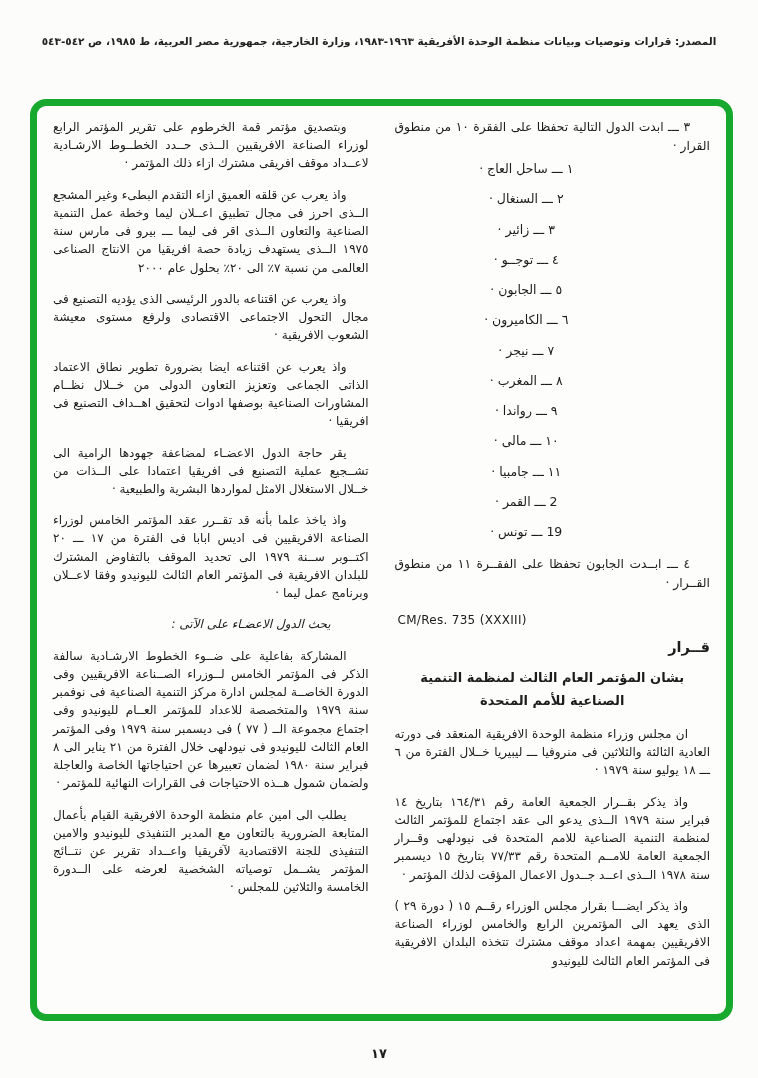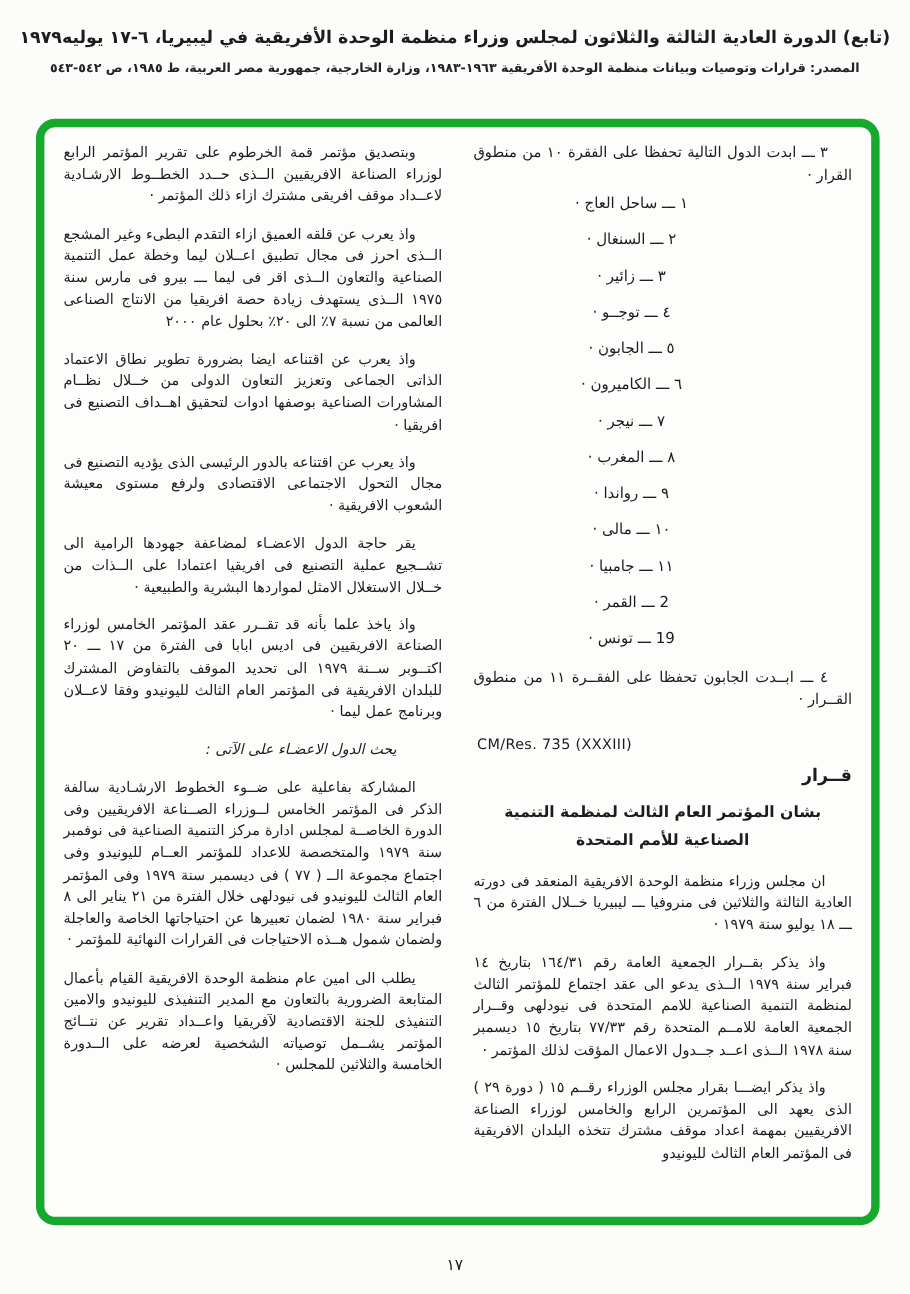--- a/index.html
+++ b/index.html
@@ -46,29 +46,28 @@
 
   .cmres{
     direction:ltr;text-align:left;
     font-size:12px;font-weight:500;
     margin:20px 0 8px 3px;letter-spacing:0.3px;
   }
   .res-heading{font-weight:bold;font-size:14.5px;margin:12px 0 12px 0;letter-spacing:1px;}
   .res-subject{text-align:center;font-weight:bold;font-size:13px;line-height:1.75;margin-bottom:12px;}
 
   .page-footer{position:absolute;bottom:16px;left:0;right:0;text-align:center;}
-  .page-num{font-size:13px;font-weight:normal;}
+  .page-num{font-size:13px;font-weight:bold;}
 </style>
 </head>
 <body>
 
 <div class="page">
 
   <div class="page-header">
-    <div class="hdr-line1">(تابع) الدورة العادية الثالثة والثلاثون لمجلس وزراء منظمة الوحدة الأفريقية في ليبيريا، ٦-١٧ يوليه١٩٧٩</div>
     <div class="hdr-line2">المصدر: قرارات وتوصيات وبيانات منظمة الوحدة الأفريقية ١٩٦٣-١٩٨٣، وزارة الخارجية، جمهورية مصر العربية، ط ١٩٨٥، ص ٥٤٢-٥٤٣</div>
   </div>
 
   <div class="frame">
     <div class="columns">
 
       <div class="col">
         <div class="note">٣ ـــ ابدت الدول التالية تحفظا على الفقرة ١٠ من منطوق القرار ·</div>
 
         <div class="country">١ ـــ ساحل العاج ·</div>
@@ -96,22 +95,22 @@
         </div>
 
         <div class="para">ان مجلس وزراء منظمة الوحدة الافريقية المنعقد فى دورته العادية الثالثة والثلاثين فى منروفيا ـــ ليبيريا خــلال الفترة من ٦ ـــ ١٨ يوليو سنة ١٩٧٩ ·</div>
         <div class="para">واذ يذكر بقــرار الجمعية العامة رقم ١٦٤/٣١ بتاريخ ١٤ فبراير سنة ١٩٧٩ الــذى يدعو الى عقد اجتماع للمؤتمر الثالث لمنظمة التنمية الصناعية للامم المتحدة فى نيودلهى وقــرار الجمعية العامة للامــم المتحدة رقم ٧٧/٣٣ بتاريخ ١٥ ديسمبر سنة ١٩٧٨ الــذى اعــد جــدول الاعمال المؤقت لذلك المؤتمر ·</div>
         <div class="para">واذ يذكر ايضـــا بقرار مجلس الوزراء رقــم ١٥ ( دورة ٢٩ ) الذى يعهد الى المؤتمرين الرابع والخامس لوزراء الصناعة الافريقيين بمهمة اعداد موقف مشترك تتخذه البلدان الافريقية فى المؤتمر العام الثالث لليونيدو</div>
       </div>
 
       <div class="col">
         <div class="para">وبتصديق مؤتمر قمة الخرطوم على تقرير المؤتمر الرابع لوزراء الصناعة الافريقيين الــذى حــدد الخطــوط الارشـادية لاعــداد موقف افريقى مشترك ازاء ذلك المؤتمر ·</div>
         <div class="para">واذ يعرب عن قلقه العميق ازاء التقدم البطىء وغير المشجع الــذى احرز فى مجال تطبيق اعــلان ليما وخطة عمل التنمية الصناعية والتعاون الــذى اقر فى ليما ـــ بيرو فى مارس سنة ١٩٧٥ الــذى يستهدف زيادة حصة افريقيا من الانتاج الصناعى العالمى من نسبة ٧٪ الى ٢٠٪ بحلول عام ٢٠٠٠</div>
+        <div class="para">واذ يعرب عن اقتناعه بالدور الرئيسى الذى يؤديه التصنيع فى مجال التحول الاجتماعى الاقتصادى ولرفع مستوى معيشة الشعوب الافريقية ·</div>
         <div class="para">واذ يعرب عن اقتناعه ايضا بضرورة تطوير نطاق الاعتماد الذاتى الجماعى وتعزيز التعاون الدولى من خــلال نظــام المشاورات الصناعية بوصفها ادوات لتحقيق اهــداف التصنيع فى افريقيا ·</div>
-        <div class="para">واذ يعرب عن اقتناعه بالدور الرئيسى الذى يؤديه التصنيع فى مجال التحول الاجتماعى الاقتصادى ولرفع مستوى معيشة الشعوب الافريقية ·</div>
         <div class="para">يقر حاجة الدول الاعضـاء لمضاعفة جهودها الرامية الى تشــجيع عملية التصنيع فى افريقيا اعتمادا على الــذات من خــلال الاستغلال الامثل لمواردها البشرية والطبيعية ·</div>
         <div class="para">واذ ياخذ علما بأنه قد تقــرر عقد المؤتمر الخامس لوزراء الصناعة الافريقيين فى اديس ابابا فى الفترة من ١٧ ـــ ٢٠ اكتــوبر ســنة ١٩٧٩ الى تحديد الموقف بالتفاوض المشترك للبلدان الافريقية فى المؤتمر العام الثالث لليونيدو وفقا لاعــلان وبرنامج عمل ليما ·</div>
         <div class="para short">يحث الدول الاعضـاء على الآتى :</div>
         <div class="para">المشاركة بفاعلية على ضــوء الخطوط الارشـادية سالفة الذكر فى المؤتمر الخامس لــوزراء الصــناعة الافريقيين وفى الدورة الخاصــة لمجلس ادارة مركز التنمية الصناعية فى نوفمبر سنة ١٩٧٩ والمتخصصة للاعداد للمؤتمر العــام لليونيدو وفى اجتماع مجموعة الــ ( ٧٧ ) فى ديسمبر سنة ١٩٧٩ وفى المؤتمر العام الثالث لليونيدو فى نيودلهى خلال الفترة من ٢١ يناير الى ٨ فبراير سنة ١٩٨٠ لضمان تعبيرها عن احتياجاتها الخاصة والعاجلة ولضمان شمول هــذه الاحتياجات فى القرارات النهائية للمؤتمر ·</div>
         <div class="para">يطلب الى امين عام منظمة الوحدة الافريقية القيام بأعمال المتابعة الضرورية بالتعاون مع المدير التنفيذى لليونيدو والامين التنفيذى للجنة الاقتصادية لآفريقيا واعــداد تقرير عن نتــائج المؤتمر يشــمل توصياته الشخصية لعرضه على الــدورة الخامسة والثلاثين للمجلس ·</div>
       </div>
 
     </div>
   </div>
 

